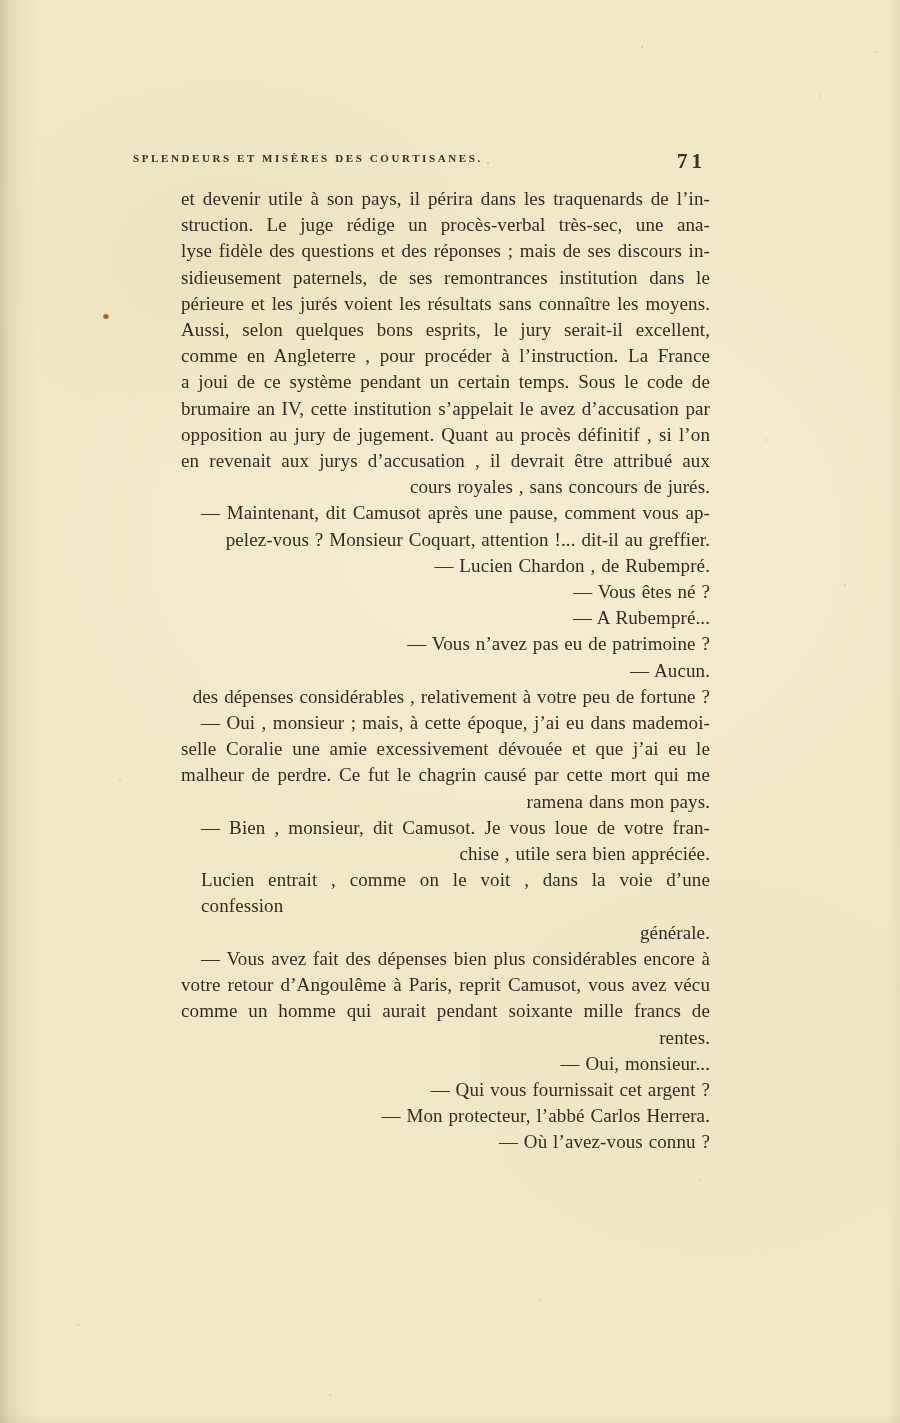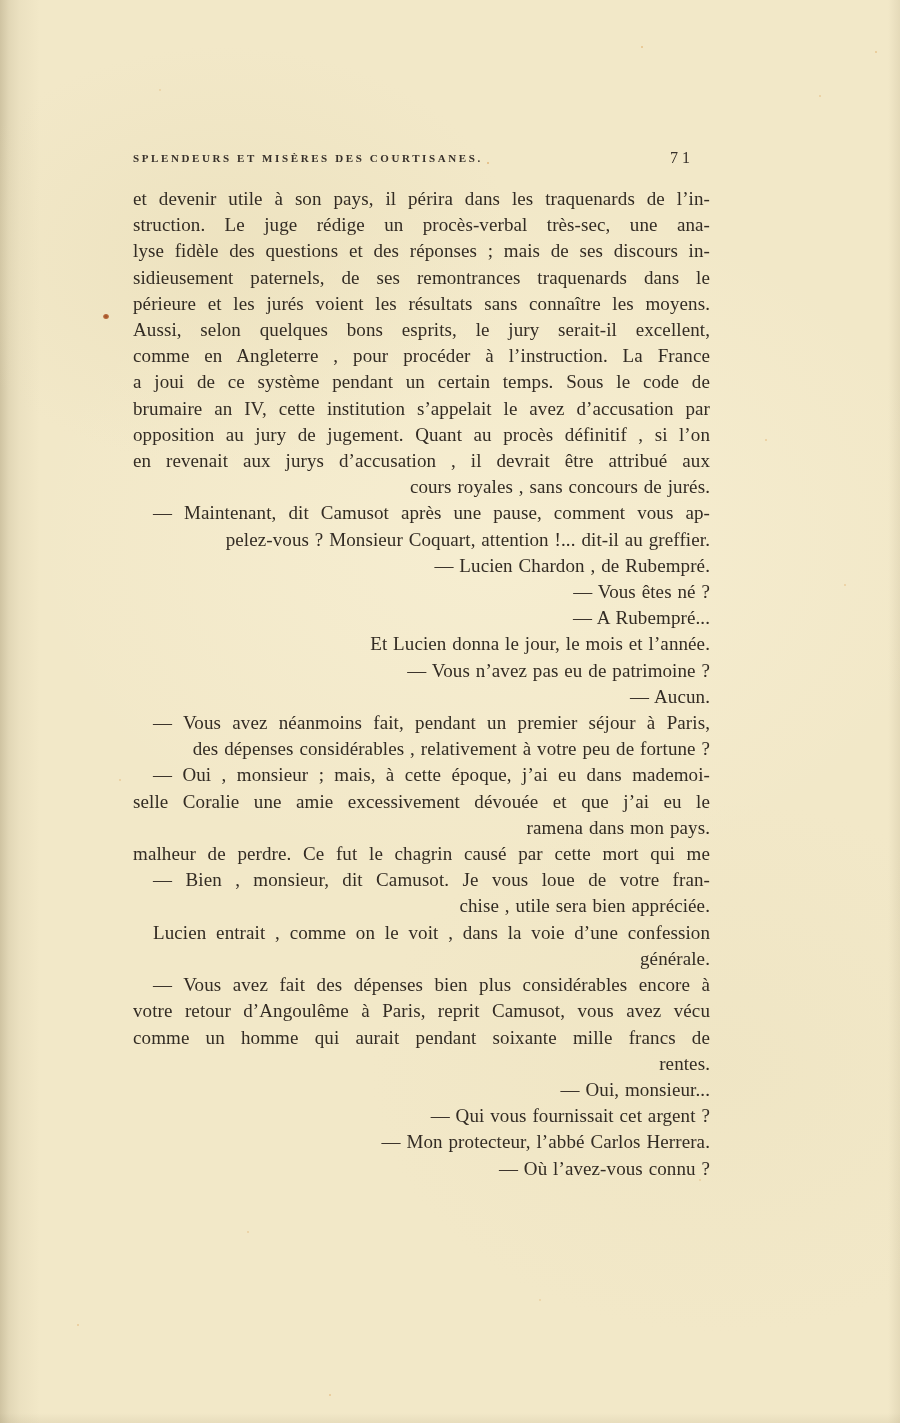--- a/index.html
+++ b/index.html
@@ -58,39 +58,39 @@
     width: 100%;
     text-align: left;
     font-size: 11px;
     font-weight: bold;
     letter-spacing: 2.6px;
     color: #37302a;
     white-space: nowrap;
   }
   .page-number {
     position: absolute;
-    right: 16px;
+    right: 4px;
     top: -3px;
-    font-size: 16px;
-    font-weight: normal;
+    font-size: 21px;
+    font-weight: bold;
     letter-spacing: 4px;
     color: #37302a;
   }
   .body-text {
     position: absolute;
     left: 133px;
     top: 186px;
     width: 577px;
     font-size: 19px;
     line-height: 26.2px;
     letter-spacing: 0.1px;
     word-spacing: 1px;
   }
   .line { text-align: right; }
-  .line.j { text-align: justify; text-align-last: justify; }
+  .line.j { text-align: justify; text-align-last: justify; margin-left: 48px; }
   .line.ind { padding-left: 20px; }
   .foxing-dot {
     position: absolute;
     left: 103px;
     top: 314px;
     width: 6px;
     height: 5px;
     border-radius: 50%;
     background: radial-gradient(circle, #a34f28 0%, #b66a3a 60%, rgba(182,106,58,0) 100%);
   }
@@ -104,43 +104,41 @@
 
   <div class="header-row">
     <div class="running-title">SPLENDEURS ET MISÈRES DES COURTISANES.</div>
     <div class="page-number">71</div>
   </div>
 
   <div class="body-text">
       <div class="line j">et devenir utile à son pays, il périra dans les traquenards de l’in-</div>
       <div class="line j">struction. Le juge rédige un procès-verbal très-sec, une ana-</div>
       <div class="line j">lyse fidèle des questions et des réponses ; mais de ses discours in-</div>
-      <div class="line j">sidieusement paternels, de ses remontrances traquenards dans le</div>
+      <div class="line j">sidieusement paternels, de ses remontrances institution dans le</div>
       <div class="line j">périeure et les jurés voient les résultats sans connaître les moyens.</div>
       <div class="line j">Aussi, selon quelques bons esprits, le jury serait-il excellent,</div>
       <div class="line j">comme en Angleterre , pour procéder à l’instruction. La France</div>
       <div class="line j">a joui de ce système pendant un certain temps. Sous le code de</div>
       <div class="line j">brumaire an IV, cette institution s’appelait le avez d’accusation par</div>
       <div class="line j">opposition au jury de jugement. Quant au procès définitif , si l’on</div>
       <div class="line j">en revenait aux jurys d’accusation , il devrait être attribué aux</div>
       <div class="line">cours royales , sans concours de jurés.</div>
       <div class="line j ind">— Maintenant, dit Camusot après une pause, comment vous ap-</div>
       <div class="line">pelez-vous ? Monsieur Coquart, attention !... dit-il au greffier.</div>
       <div class="line ind">— Lucien Chardon , de Rubempré.</div>
       <div class="line ind">— Vous êtes né ?</div>
       <div class="line ind">— A Rubempré...</div>
-      <div class="line ind">Et Lucien donna le jour, le mois et l’année.</div>
       <div class="line ind">— Vous n’avez pas eu de patrimoine ?</div>
       <div class="line ind">— Aucun.</div>
-      <div class="line j ind">— Vous avez néanmoins fait, pendant un premier séjour à Paris,</div>
       <div class="line">des dépenses considérables , relativement à votre peu de fortune ?</div>
       <div class="line j ind">— Oui , monsieur ; mais, à cette époque, j’ai eu dans mademoi-</div>
       <div class="line j">selle Coralie une amie excessivement dévouée et que j’ai eu le</div>
+      <div class="line j">malheur de perdre. Ce fut le chagrin causé par cette mort qui me</div>
       <div class="line">ramena dans mon pays.</div>
-      <div class="line j">malheur de perdre. Ce fut le chagrin causé par cette mort qui me</div>
       <div class="line j ind">— Bien , monsieur, dit Camusot. Je vous loue de votre fran-</div>
       <div class="line">chise , utile sera bien appréciée.</div>
       <div class="line j ind">Lucien entrait , comme on le voit , dans la voie d’une confession</div>
       <div class="line">générale.</div>
       <div class="line j ind">— Vous avez fait des dépenses bien plus considérables encore à</div>
       <div class="line j">votre retour d’Angoulême à Paris, reprit Camusot, vous avez vécu</div>
       <div class="line j">comme un homme qui aurait pendant soixante mille francs de</div>
       <div class="line">rentes.</div>
       <div class="line ind">— Oui, monsieur...</div>
       <div class="line ind">— Qui vous fournissait cet argent ?</div>

